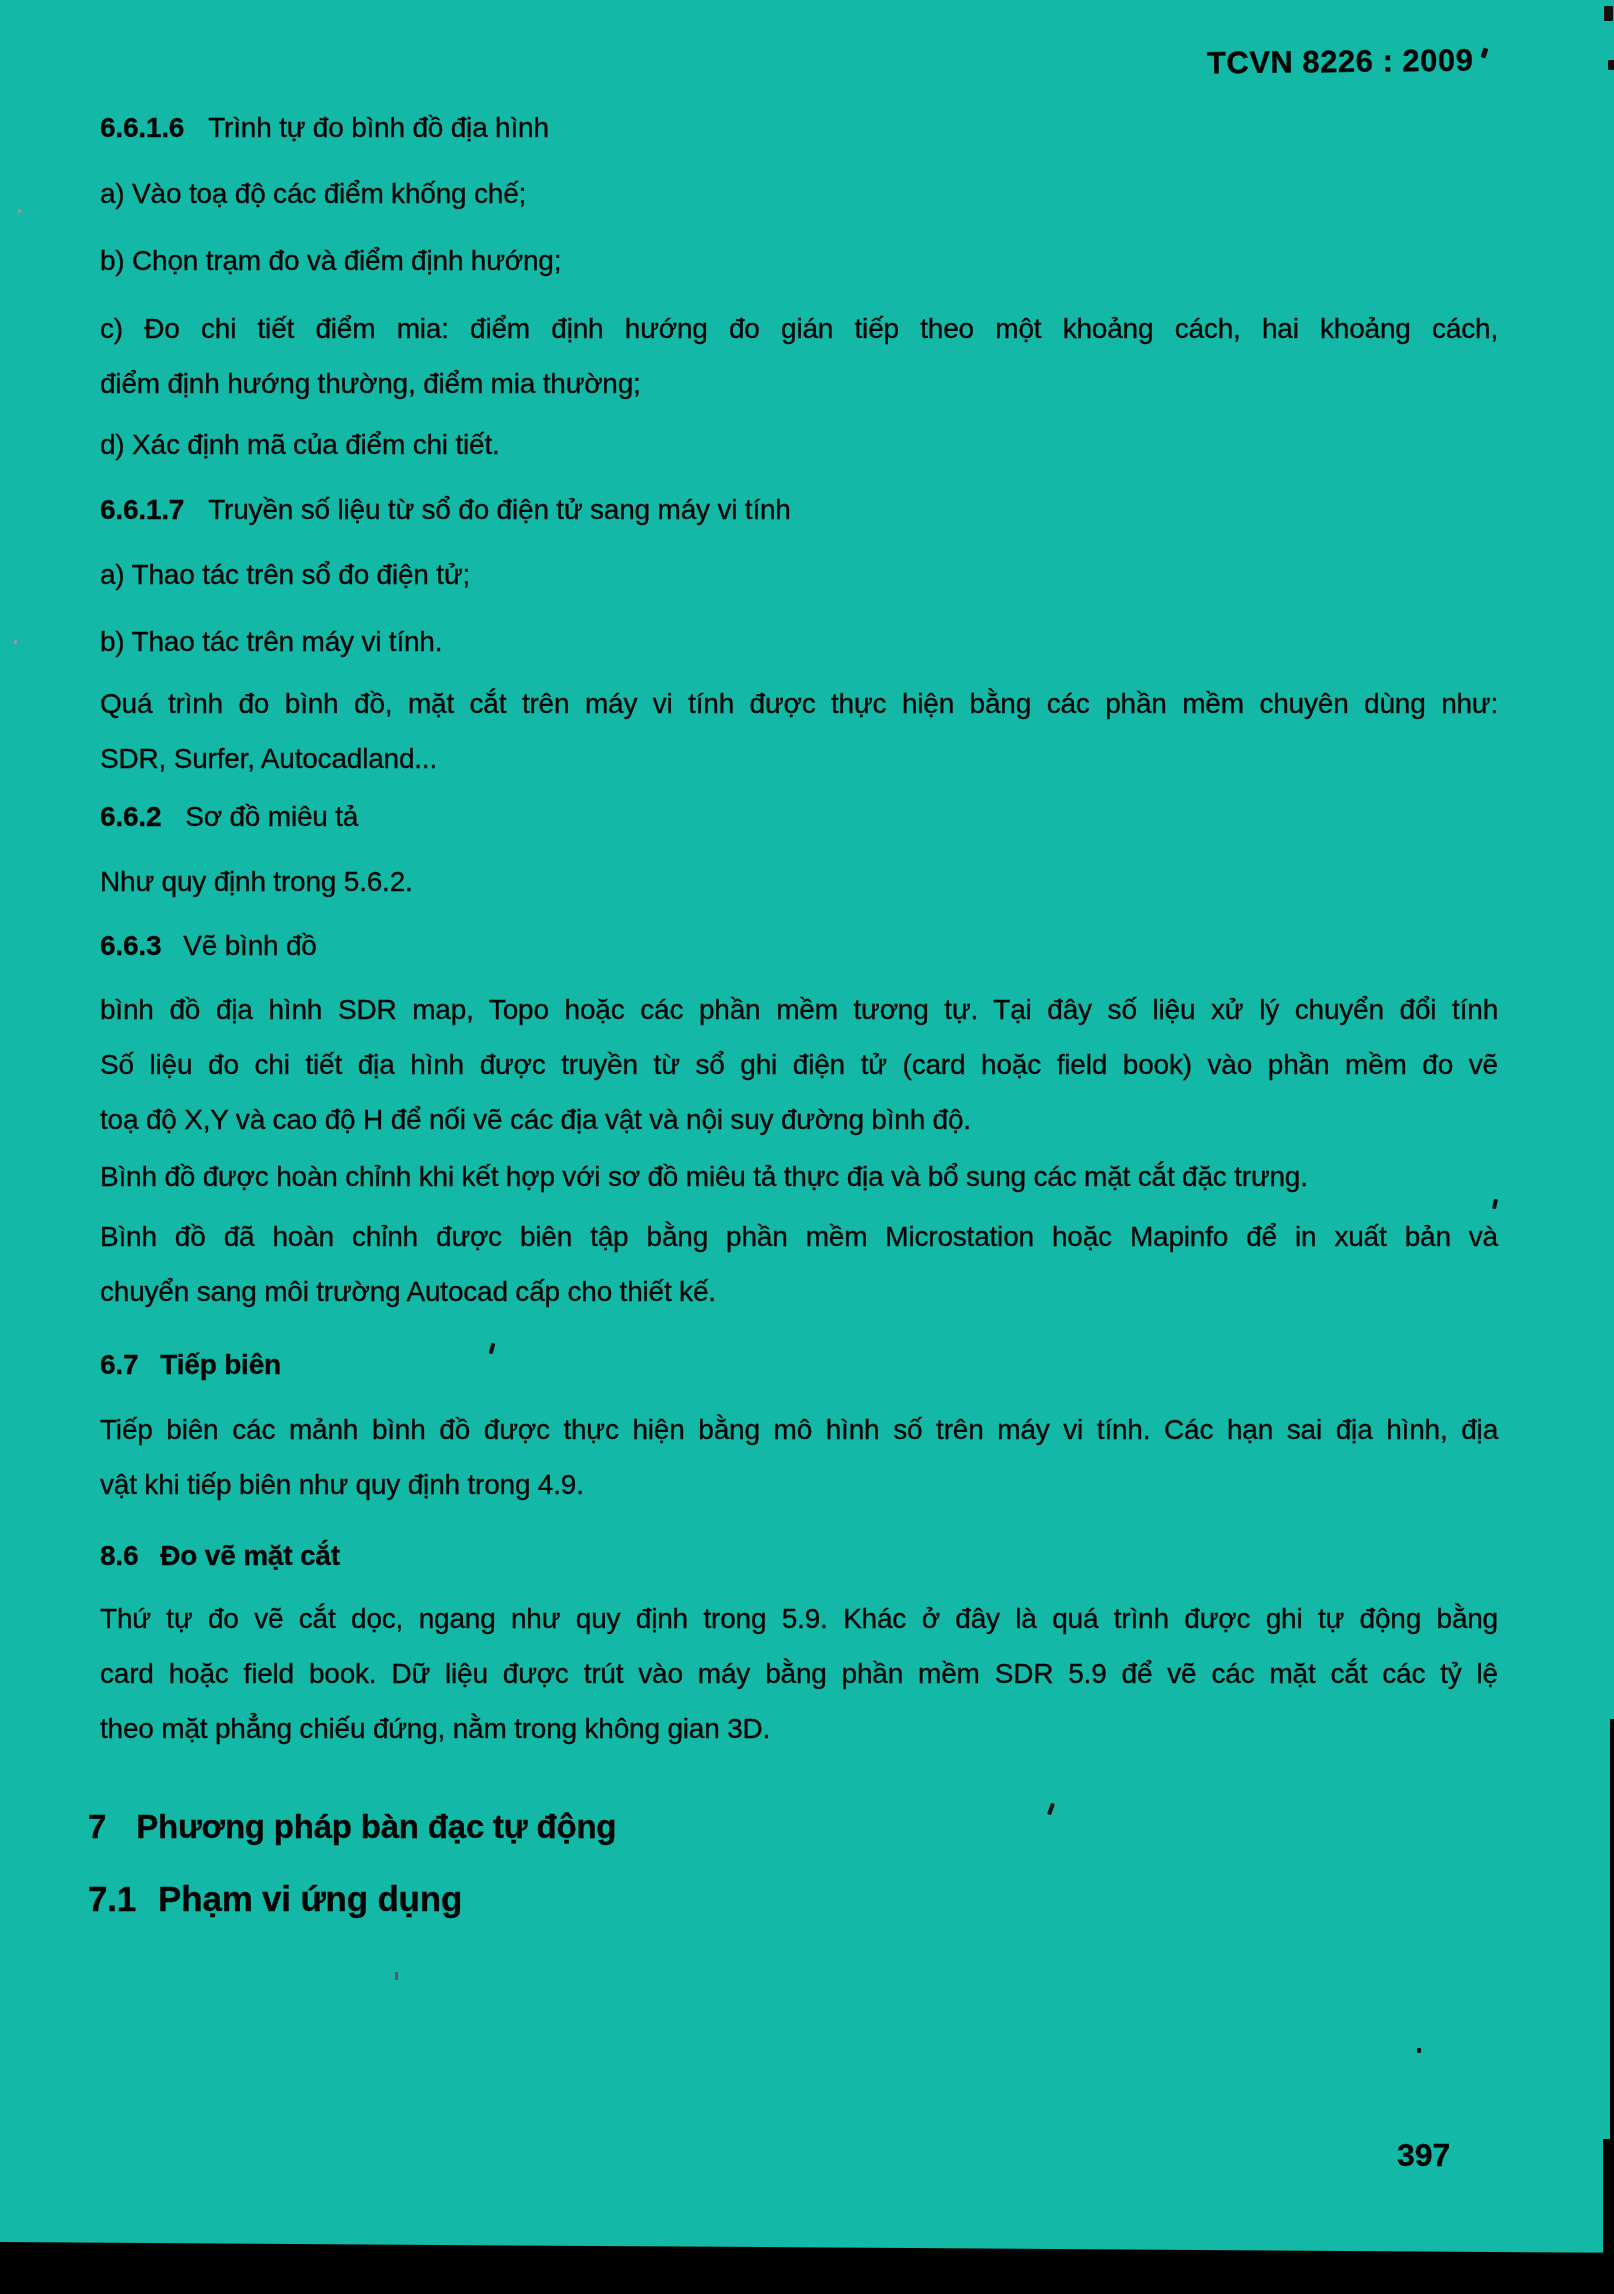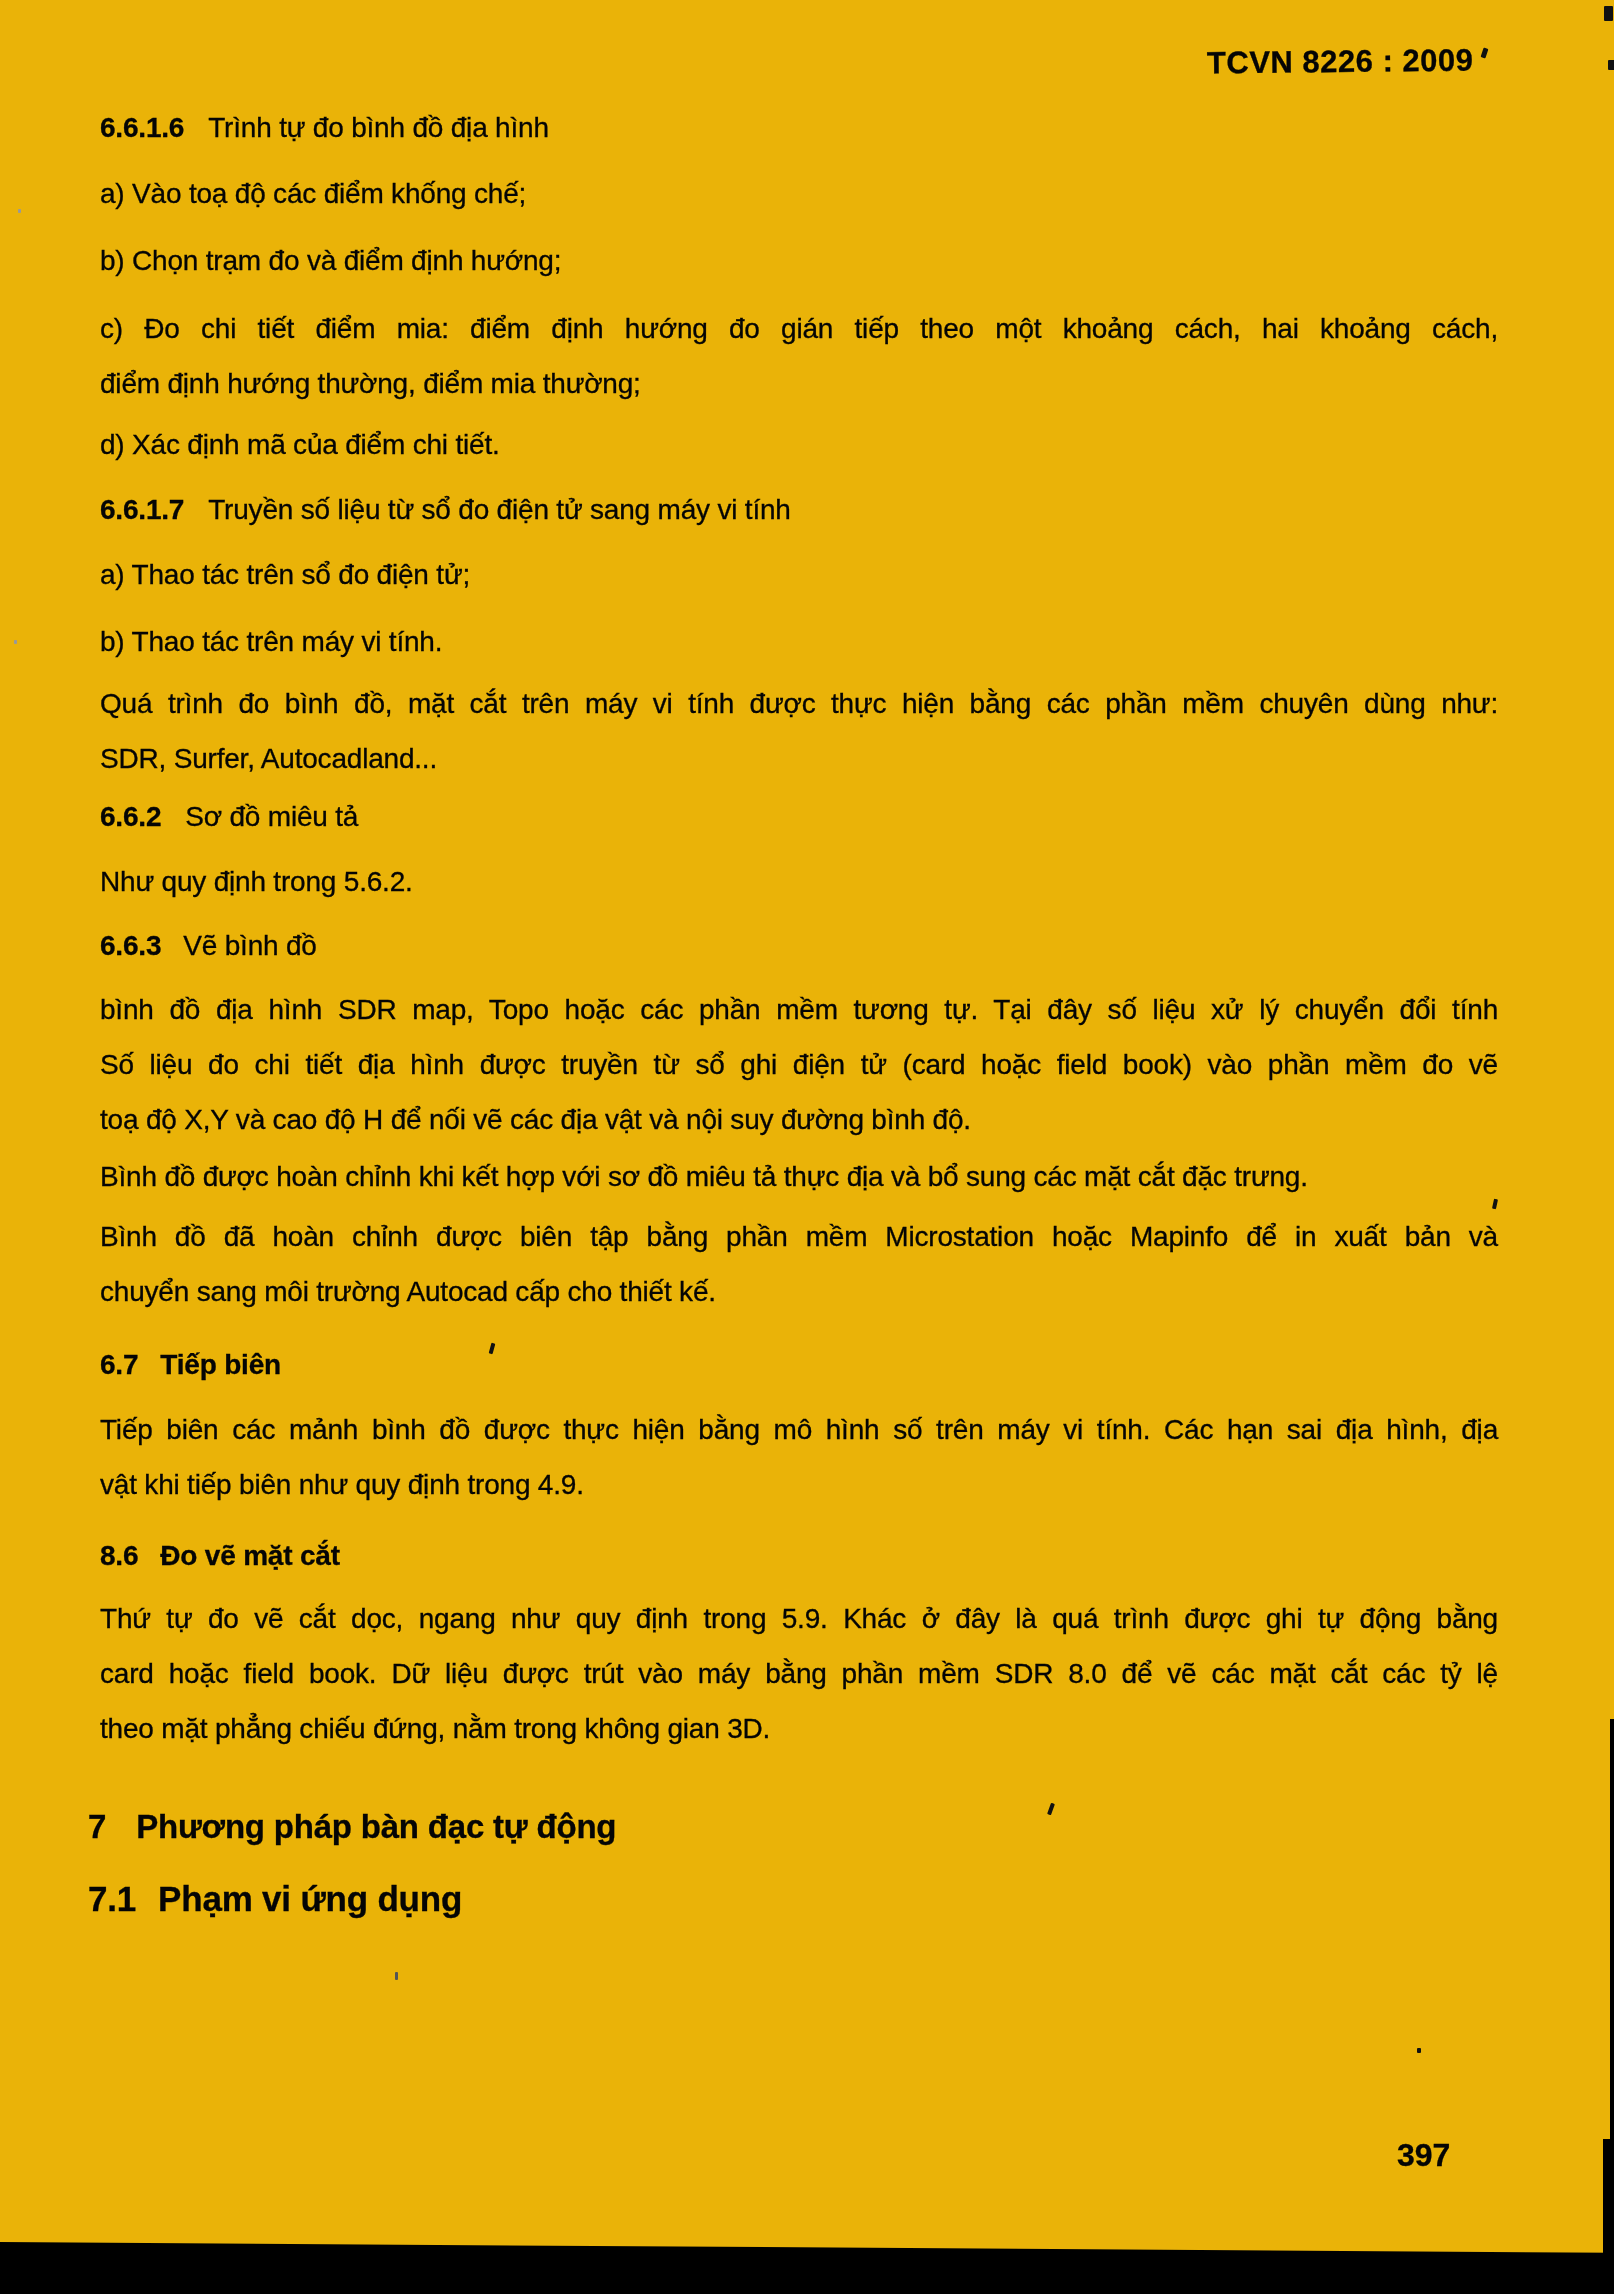--- a/index.html
+++ b/index.html
@@ -1,20 +1,20 @@
 <!DOCTYPE html>
 <html><head>
 <meta charset="utf-8">
 <style>
   html,body { margin:0; padding:0; background:#888; }
   .page {
     position:relative;
     width:1615px; height:2294px;
     margin:0 auto;
-    background:#eab308;
+    background:#14b8a6;
     overflow:hidden;
     font-family:"Liberation Sans", sans-serif;
     color:#050505;
     -webkit-text-stroke:0.3px #050505;
   }
   .hdr {
     position:absolute; top:44px; right:142px;
     font-size:31px; font-weight:bold; letter-spacing:0.5px;
     transform:rotate(-0.6deg);
     white-space:nowrap;
@@ -107,21 +107,21 @@
     <div class="jline">Tiếp biên các mảnh bình đồ được thực hiện bằng mô hình số trên máy vi tính. Các hạn sai địa hình, địa</div>
     <div class="lline">vật khi tiếp biên như quy định trong 4.9.</div>
   </div>
 
   <div class="blk" style="top:1528px">
     <span class="hnum" style="margin-right:22px">8.6</span><span class="btitle">Đo vẽ mặt cắt</span>
   </div>
 
   <div class="blk" style="top:1591px">
     <div class="jline">Thứ tự đo vẽ cắt dọc, ngang như quy định trong 5.9. Khác ở đây là quá trình được ghi tự động bằng</div>
-    <div class="jline">card hoặc field book. Dữ liệu được trút vào máy bằng phần mềm SDR 8.0 để vẽ các mặt cắt các tỷ lệ</div>
+    <div class="jline">card hoặc field book. Dữ liệu được trút vào máy bằng phần mềm SDR 5.9 để vẽ các mặt cắt các tỷ lệ</div>
     <div class="lline">theo mặt phẳng chiếu đứng, nằm trong không gian 3D.</div>
   </div>
 
   <div class="blk sec7 f33" style="top:1797px">
     <span class="hnum" style="margin-right:30px">7</span><span>Phương pháp bàn đạc tự động</span>
   </div>
 
   <div class="blk sec7 f30" style="top:1871px">
     <span class="hnum" style="margin-right:22px">7.1</span><span>Phạm vi ứng dụng</span>
   </div>

